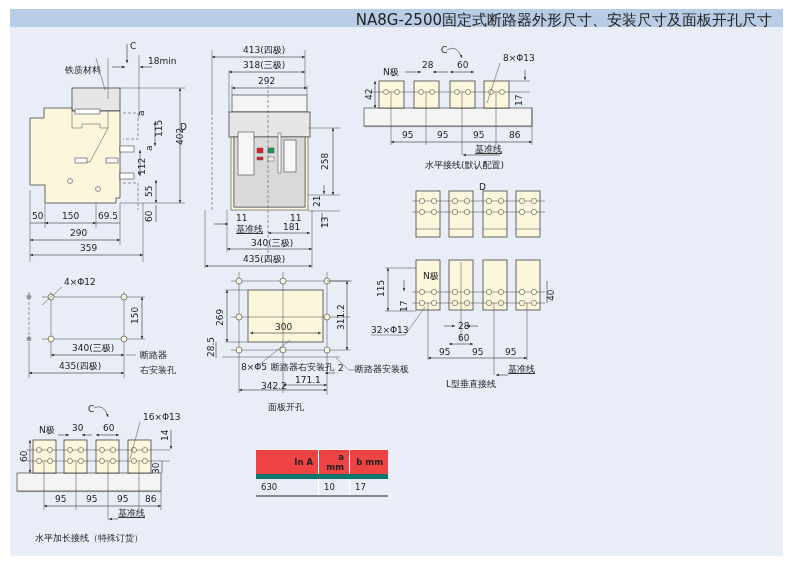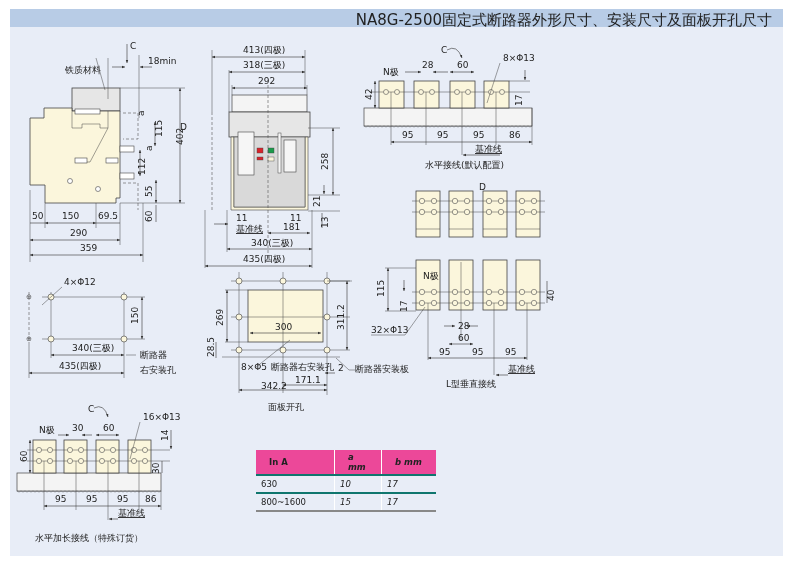--- a/index.html
+++ b/index.html
@@ -9,23 +9,23 @@
   #title{position:absolute;right:18px;top:11px;font-size:15px;color:#222;white-space:nowrap;}
   svg#drawing{position:absolute;left:0;top:0;}
   .lbl{font-family:"DejaVu Sans","Liberation Sans",sans-serif;font-size:9px;fill:#222;}
   .cap{font-family:"DejaVu Sans","Liberation Sans",sans-serif;font-size:9px;fill:#222;}
   .dim{stroke:#333;stroke-width:0.6;fill:none;}
   .thin{stroke:#444;stroke-width:0.5;fill:none;}
   .dash{stroke:#555;stroke-width:0.6;fill:none;stroke-dasharray:3,2;}
   .body{fill:#fbf6dc;stroke:#444;stroke-width:0.8;}
   .grey{fill:#e6e6e6;stroke:#444;stroke-width:0.8;}
   #spec-table{position:absolute;left:256px;top:450px;border-collapse:collapse;font-size:8.5px;color:#222;}
-  #spec-table th{background:#ec4899;text-align:left;font-weight:bold;padding:2px 13px;height:13px;}
-  #spec-table td{padding:1px 5px;height:14px;border-top:2px solid #0f766e;}
-  #spec-table td+td,#spec-table th+th{border-left:1px solid #ffffff;font-style:italic;}
+  #spec-table th{background:#ef4444;text-align:right;font-weight:bold;padding:2px 5px;height:13px;}
+  #spec-table td{padding:1px 5px;height:14px;border-top:5px solid #0f766e;}
+  #spec-table td+td,#spec-table th+th{border-left:1px solid #ffffff;}
   #spec-table tr:last-child td{border-bottom:2px solid #888;}
 </style>
 </head>
 <body>
 
 <div id="panel"></div>
 <div id="header"></div>
 <div id="title">NA8G-2500固定式断路器外形尺寸、安装尺寸及面板开孔尺寸</div>
 
 <svg id="drawing" width="790" height="569" viewBox="0 0 790 569">
@@ -422,19 +422,14 @@
       <th style="width:20px">a mm</th>
       <th style="width:28px">b mm</th>
     </tr>
   </thead>
   <tbody>
     <tr>
       <td>630</td>
       <td>10</td>
       <td>17</td>
     </tr>
-    <tr>
-      <td>800~1600</td>
-      <td>15</td>
-      <td>17</td>
-    </tr>
   </tbody>
 </table>
 
 </body></html>

